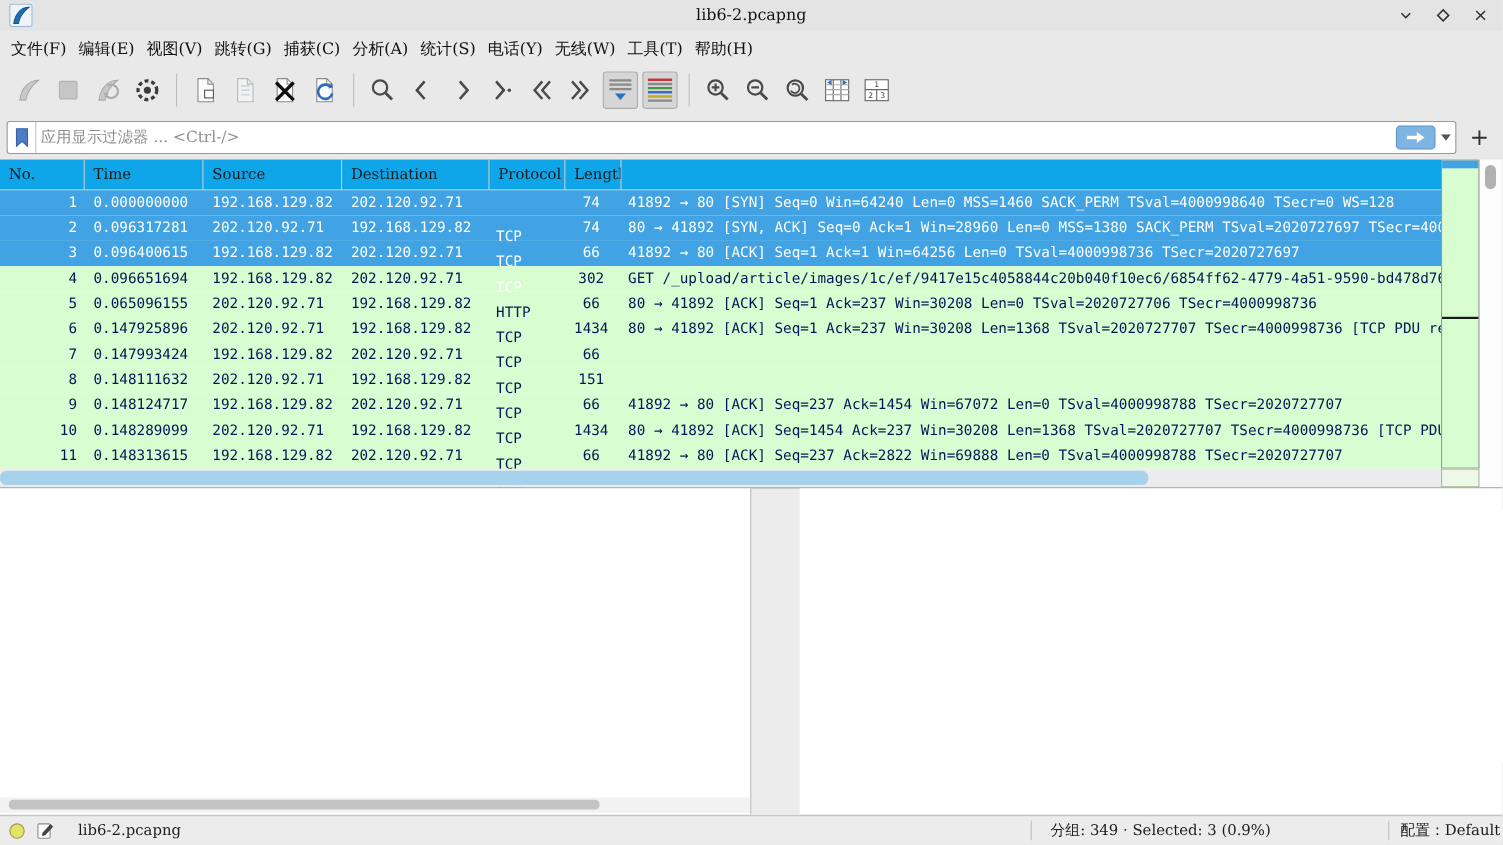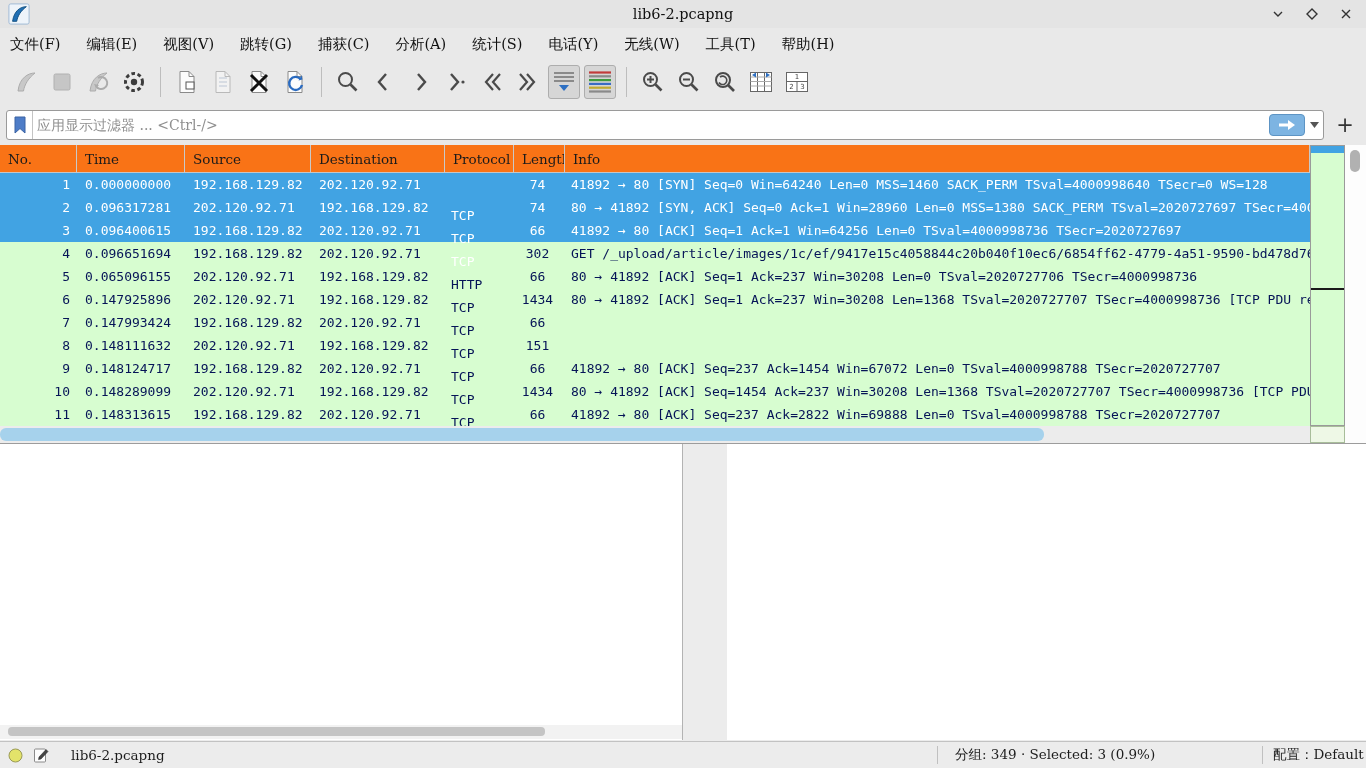--- a/index.html
+++ b/index.html
@@ -8,21 +8,21 @@
   .app { position:relative; width:1366px; height:592px; background:#e9e9e9; }
 
   
   .titlebar { height:28px; display:flex; align-items:center; background:#e4e4e4; position:relative; }
   .titlebar .app-logo { margin-left:8px; width:22px; height:22px; }
   .titlebar .title { position:absolute; left:0; right:0; text-align:center; font-size:14.5px; color:#111; }
   .titlebar .controls { position:absolute; right:10px; top:0; height:28px; display:flex; align-items:center; gap:14px; }
   .winbtn { width:20px; height:20px; display:flex; align-items:center; justify-content:center; cursor:default; }
 
   
-  .menubar { height:32px; display:flex; align-items:center; padding-left:10px; gap:26px; font-size:14.5px; background:#e9e9e9; }
+  .menubar { height:32px; display:flex; align-items:center; padding-left:10px; gap:11px; font-size:14.5px; background:#e9e9e9; }
   .menu-item { color:#111; white-space:nowrap; }
 
   
   .toolbar { height:44px; display:flex; align-items:center; padding-left:8px; background:#e9e9e9; }
   .tool-btn { width:32px; height:34px; display:flex; align-items:center; justify-content:center; margin:0 2px; border:1px solid transparent; border-radius:3px; background:transparent; }
   .tool-btn.disabled { opacity:.5; }
   .tool-btn.pressed { background:#d6d6d6; border-color:#adadad; }
   .tool-sep { width:1px; height:30px; background:#bdbdbd; margin:0 8px; }
 
   
@@ -31,21 +31,21 @@
   .filter-bookmark { width:26px; height:100%; display:flex; align-items:center; justify-content:center; border-right:1px solid #c4c4c4; }
   .filter-box input { flex:1; border:none; outline:none; height:100%; font-size:14px; font-family:"DejaVu Serif","Liberation Serif",serif; color:#ec4899; padding-left:4px; background:transparent; }
   .filter-box input::placeholder { color:#8f8f8f; opacity:1; }
   .filter-apply { width:36px; height:22px; background:#7db4e2; border:1px solid #5d94c4; border-radius:4px; display:flex; align-items:center; justify-content:center; margin-right:2px; }
   .filter-caret { width:14px; height:100%; display:flex; align-items:center; justify-content:center; margin-right:2px; }
   .filter-add { width:26px; height:30px; margin-left:8px; font-size:21px; color:#333; display:flex; align-items:center; justify-content:center; font-family:"DejaVu Sans","Liberation Sans",sans-serif; }
 
   
   .packet-area { position:relative; height:298px; background:#fdfdfd; }
   .pl-grid { display:grid; grid-template-columns:77px 108px 126px 134px 69px 51px 1fr; }
-  .pl-header { position:absolute; left:0; top:0; width:1310px; height:28px; background:#f97316; border-bottom:1px solid #c6c6c6; font-size:13.5px; }
+  .pl-header { position:absolute; left:0; top:0; width:1310px; height:28px; background:#0ea5e9; border-bottom:1px solid #c6c6c6; font-size:13.5px; }
   .pl-header .hcell { display:flex; align-items:center; padding-left:8px; border-right:1px solid #c9c9c9; height:28px; white-space:nowrap; overflow:hidden; color:#1b1b1b; }
   .pl-rows { position:absolute; left:0; top:28px; width:1310px; }
   .p-row { height:23px; font-family:"DejaVu Sans Mono","Liberation Mono",monospace; font-size:13px; line-height:23px; white-space:pre; }
   .p-row.green { background:#d7fdd0; color:#061457; }
   .p-row.selected { background:#41a3e3; color:#ffffff; }
   .p-row .cell { overflow:hidden; height:23px; }
   .c-no { text-align:right; padding-right:7px; }
   .c-time,.c-src,.c-dst { padding-left:8px; }
   .c-proto { padding-left:6px;margin-top:31px; }
   .c-len { text-align:center; padding-right:4px; }
@@ -302,21 +302,20 @@
   </div>
 
   <div class="packet-area">
     <div class="pl-header pl-grid" id="pl-header">
         <div class="hcell">No.</div>
         <div class="hcell">Time</div>
         <div class="hcell">Source</div>
         <div class="hcell">Destination</div>
         <div class="hcell">Protocol</div>
         <div class="hcell">Length</div>
-        <div class="hcell">Info</div>
       </div>
     <div class="pl-rows" id="pl-rows">
         <div class="p-row pl-grid selected"><div class="cell c-no">1</div><div class="cell c-time">0.000000000</div><div class="cell c-src">192.168.129.82</div><div class="cell c-dst">202.120.92.71</div><div class="cell c-proto">TCP</div><div class="cell c-len">74</div><div class="cell c-info">41892 → 80 [SYN] Seq=0 Win=64240 Len=0 MSS=1460 SACK_PERM TSval=4000998640 TSecr=0 WS=128</div></div>
         <div class="p-row pl-grid selected"><div class="cell c-no">2</div><div class="cell c-time">0.096317281</div><div class="cell c-src">202.120.92.71</div><div class="cell c-dst">192.168.129.82</div><div class="cell c-proto">TCP</div><div class="cell c-len">74</div><div class="cell c-info">80 → 41892 [SYN, ACK] Seq=0 Ack=1 Win=28960 Len=0 MSS=1380 SACK_PERM TSval=2020727697 TSecr=4000998640</div></div>
         <div class="p-row pl-grid selected"><div class="cell c-no">3</div><div class="cell c-time">0.096400615</div><div class="cell c-src">192.168.129.82</div><div class="cell c-dst">202.120.92.71</div><div class="cell c-proto">TCP</div><div class="cell c-len">66</div><div class="cell c-info">41892 → 80 [ACK] Seq=1 Ack=1 Win=64256 Len=0 TSval=4000998736 TSecr=2020727697</div></div>
         <div class="p-row pl-grid green"><div class="cell c-no">4</div><div class="cell c-time">0.096651694</div><div class="cell c-src">192.168.129.82</div><div class="cell c-dst">202.120.92.71</div><div class="cell c-proto">HTTP</div><div class="cell c-len">302</div><div class="cell c-info">GET /_upload/article/images/1c/ef/9417e15c4058844c20b040f10ec6/6854ff62-4779-4a51-9590-bd478d76</div></div>
         <div class="p-row pl-grid green"><div class="cell c-no">5</div><div class="cell c-time">0.065096155</div><div class="cell c-src">202.120.92.71</div><div class="cell c-dst">192.168.129.82</div><div class="cell c-proto">TCP</div><div class="cell c-len">66</div><div class="cell c-info">80 → 41892 [ACK] Seq=1 Ack=237 Win=30208 Len=0 TSval=2020727706 TSecr=4000998736</div></div>
         <div class="p-row pl-grid green"><div class="cell c-no">6</div><div class="cell c-time">0.147925896</div><div class="cell c-src">202.120.92.71</div><div class="cell c-dst">192.168.129.82</div><div class="cell c-proto">TCP</div><div class="cell c-len">1434</div><div class="cell c-info">80 → 41892 [ACK] Seq=1 Ack=237 Win=30208 Len=1368 TSval=2020727707 TSecr=4000998736 [TCP PDU re</div></div>
         <div class="p-row pl-grid green"><div class="cell c-no">7</div><div class="cell c-time">0.147993424</div><div class="cell c-src">192.168.129.82</div><div class="cell c-dst">202.120.92.71</div><div class="cell c-proto">TCP</div><div class="cell c-len">66</div></div>
         <div class="p-row pl-grid green"><div class="cell c-no">8</div><div class="cell c-time">0.148111632</div><div class="cell c-src">202.120.92.71</div><div class="cell c-dst">192.168.129.82</div><div class="cell c-proto">TCP</div><div class="cell c-len">151</div></div>

